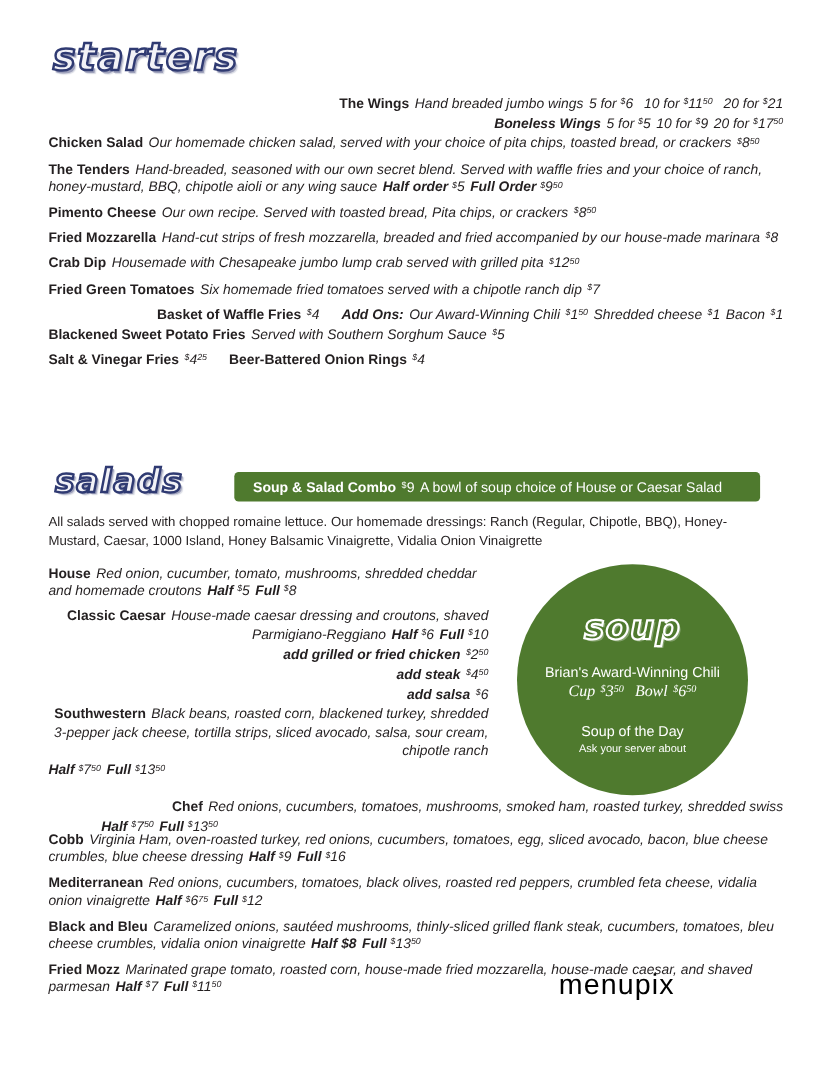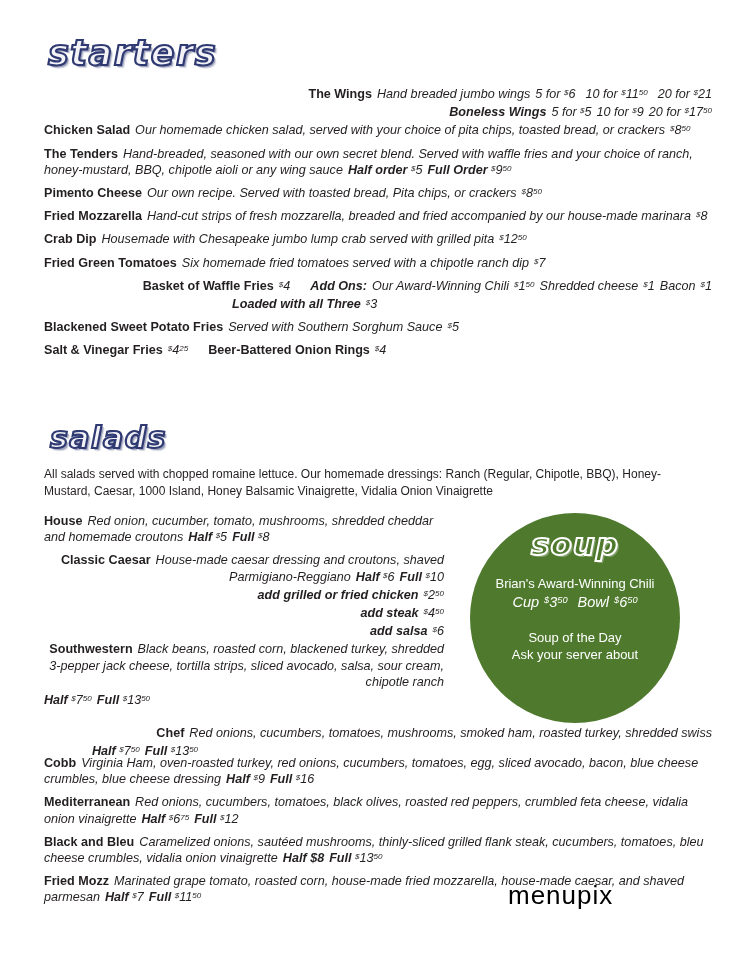--- a/index.html
+++ b/index.html
@@ -123,30 +123,31 @@
     font-weight: bold;
     font-style: italic;
     font-size: 31px;
     letter-spacing: 1px;
     color: #4f7a2e;
     -webkit-text-stroke: 2px #ffffff;
     text-shadow: 2px 2px 0 rgba(255,255,255,0.30);
     line-height: 1;
     margin-bottom: 14px;
     user-select: none;
+    margin-top: 27px;
   }
   .soup-line {
     font-size: 14.5px;
     line-height: 19px;
     color: #ffffff;
   }
   .soup-line.big { font-size: 13px; }
-  .soup-line.it { font-style: italic; }
+  .soup-line.it { font-style: italic; font-family: Liberation Serif, serif; }
   .soup-gap { height: 16px; }
-  .soup-small { font-size: 13px; line-height: 16px; }
+  .soup-small { font-size: 10px; line-height: 16px; }
 
   
   #watermark {
     position: absolute;
     left: 508px; top: 880px;
     font-size: 26px;
     letter-spacing: 1px;
     color: #000000;
     font-family: "Liberation Sans", sans-serif;
     user-select: none;
@@ -192,36 +193,40 @@
     </div>
 
     <div class="item">
       <span class="nm">Fried Green Tomatoes</span><span class="sp"></span><span class="ds">Six homemade fried tomatoes served with a chipotle ranch dip</span><span class="sp"></span><span class="pr"><sup>$</sup><span>7</span></span>
     </div>
 
     <div class="item tight">
       <span class="nm">Basket of Waffle Fries</span><span class="sp"></span><span class="pr"><sup>$</sup><span>4</span></span><span class="sp"></span><span class="sp"></span><span class="sp"></span><span class="sp"></span><span class="lbl">Add Ons:</span><span class="sp"></span><span class="ds">Our Award-Winning Chili</span><span class="sp"></span><span class="pr"><sup>$</sup><span>1</span><sup class="c">50</sup></span><span class="sp"></span><span class="ds">Shredded cheese</span><span class="sp"></span><span class="pr"><sup>$</sup><span>1</span></span><span class="sp"></span><span class="ds">Bacon</span><span class="sp"></span><span class="pr"><sup>$</sup><span>1</span></span>
     </div>
 
-    <div class="item ind-add">
-      <span class="lbl">Loaded with all Three</span><span class="sp"></span><span class="pr"><sup>$</sup><span>3</span></span>
-    </div>
 
     <div class="item">
       <span class="nm">Blackened Sweet Potato Fries</span><span class="sp"></span><span class="ds">Served with Southern Sorghum Sauce</span><span class="sp"></span><span class="pr"><sup>$</sup><span>5</span></span>
     </div>
 
     <div class="item">
       <span class="nm">Salt &amp; Vinegar Fries</span><span class="sp"></span><span class="pr"><sup>$</sup><span>4</span><sup class="c">25</sup></span><span class="sp"></span><span class="sp"></span><span class="sp"></span><span class="sp"></span><span class="nm">Beer-Battered Onion Rings</span><span class="sp"></span><span class="pr"><sup>$</sup><span>4</span></span>
     </div>
 
   </div>
 
   <div id="salads-title" class="bubble-title">salads</div>
 
+  <div id="combo-bar">
+    <span class="nm">Soup &amp; Salad Combo</span>
+      <span class="sp"></span>
+      <span class="pr"><sup>$</sup><span>9</span></span>
+      <span class="sp"></span>
+      <span class="ds">A bowl of soup choice of House or Caesar Salad</span>
+  </div>
 
   <div id="salads-intro">All salads served with chopped romaine lettuce. Our homemade dressings: Ranch (Regular, Chipotle, BBQ), Honey-Mustard, Caesar, 1000 Island, Honey Balsamic Vinaigrette, Vidalia Onion Vinaigrette</div>
 
   <div class="section" id="salads-left">
 
     <div class="item">
       <span class="nm">House</span><span class="sp"></span><span class="ds">Red onion, cucumber, tomato, mushrooms, shredded cheddar and homemade croutons</span><span class="sp"></span><span class="lbl">Half</span> <span class="pr"><sup>$</sup><span>5</span></span><span class="sp"></span><span class="lbl">Full</span> <span class="pr"><sup>$</sup><span>8</span></span>
     </div>
 
     <div class="item tight">

